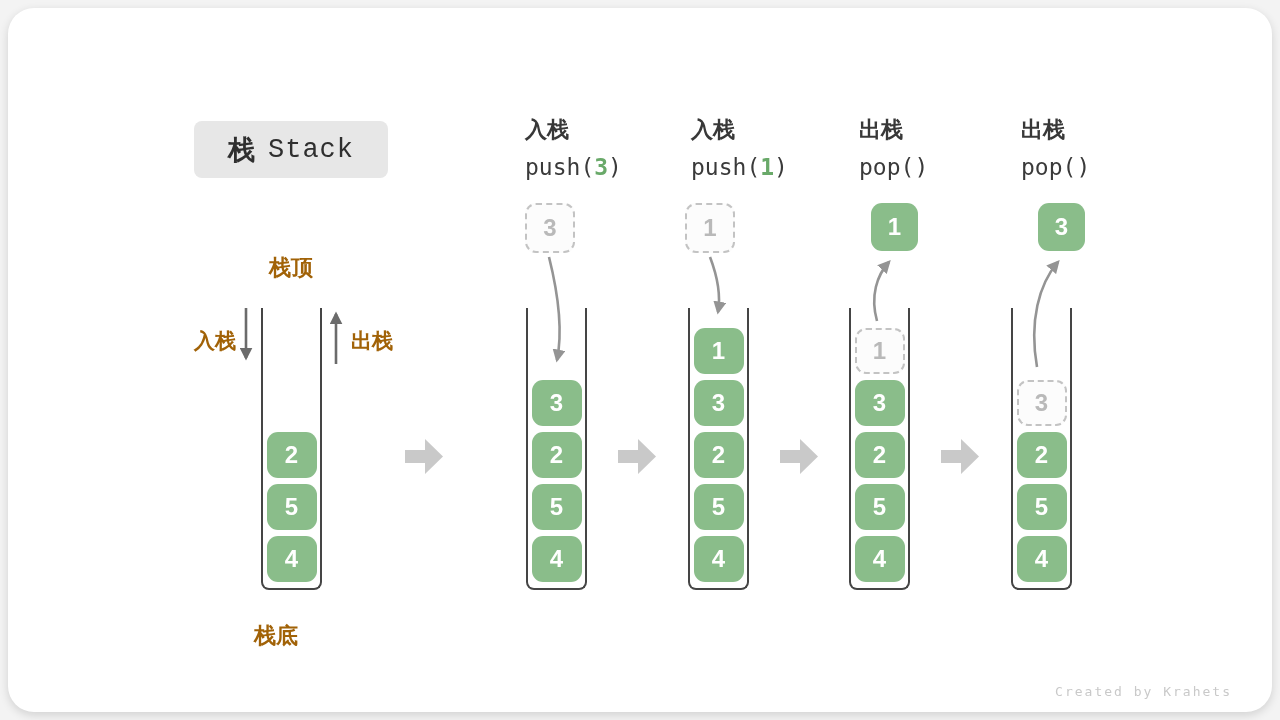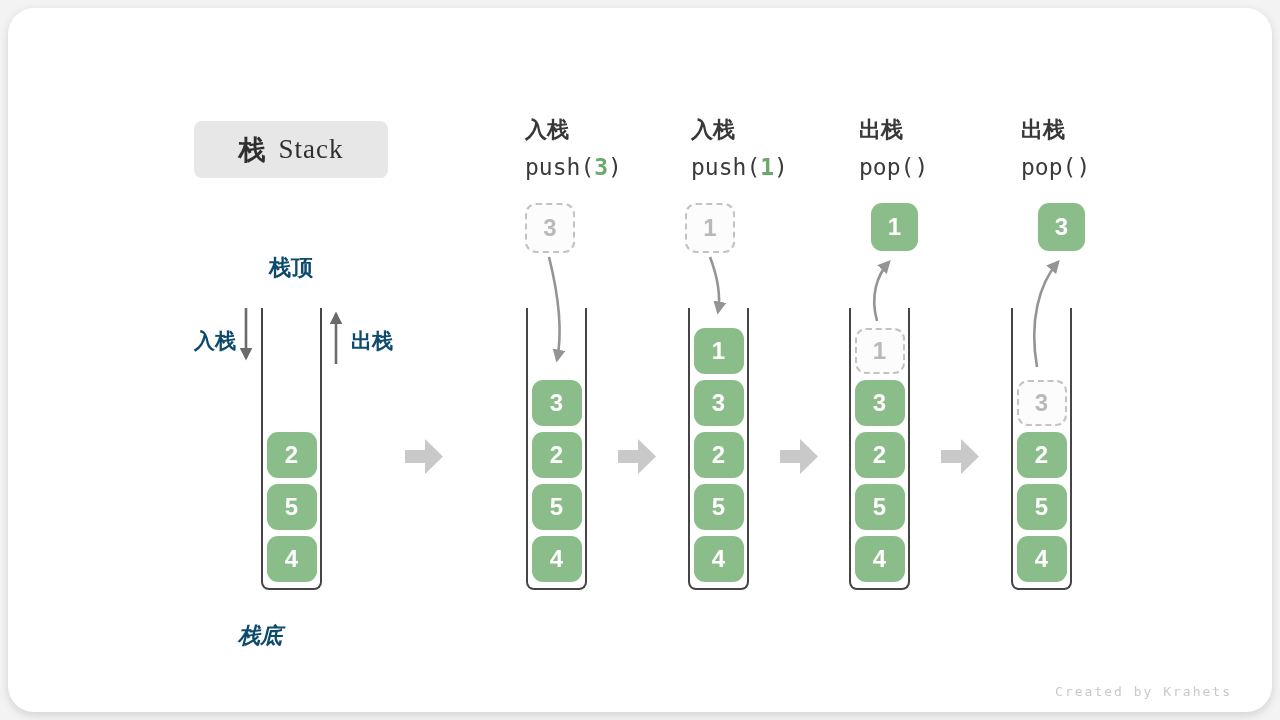--- a/index.html
+++ b/index.html
@@ -20,24 +20,24 @@
   }
   
   .title-badge {
     position: absolute; left: 186px; top: 113px;
     width: 194px; height: 57px;
     background: #e7e7e7; border-radius: 8px;
     display: flex; align-items: center; justify-content: center;
     font-size: 27px; color: #2f2f2f;
   }
   .title-badge .zh { font-weight: 700; }
-  .title-badge .en { font-family: Liberation Serif, serif; margin-left: 13px; letter-spacing: 1px; }
+  .title-badge .en { font-family: Liberation Mono, monospace; margin-left: 13px; letter-spacing: 1px; }
 
   .zh-label {
-    position: absolute; color: #0c4a6e; font-weight: 700; font-size: 22px;
+    position: absolute; color: #a16207; font-weight: 700; font-size: 22px;
     white-space: nowrap;
   }
 
   
   .op { position: absolute; top: 107px; }
   .op .op-action { font-size: 22px; font-weight: 700; color: #383838; }
   .op .op-code {
     margin-top: 9px; font-family: "DejaVu Sans Mono", monospace;
     font-size: 23px; color: #3a3a3a; white-space: nowrap;
   }
@@ -99,21 +99,21 @@
 <body>
 
 <div class="card">
 
   <div class="title-badge">
     <span class="zh">栈</span>
     <span class="en">Stack</span>
   </div>
 
   <div class="zh-label" style="left:233px; top:245px; width:100px; text-align:center;">栈顶</div>
-  <div class="zh-label" style="left:230px; top:613px; width:100px; font-style:italic;">栈底</div>
+  <div class="zh-label" style="left:218px; top:613px; width:100px; text-align:center;">栈底</div>
   <div class="zh-label" style="left:186px; top:319px; font-size:21px;">入栈</div>
   <div class="zh-label" style="left:343px; top:319px; font-size:21px;">出栈</div>
 
   <div class="op" style="left:517px;">
     <div class="op-action">入栈</div>
     <div class="op-code"><span>push(</span><span class="op-arg">3</span><span>)</span></div>
   </div>
 
   <div class="op" style="left:683px;">
     <div class="op-action">入栈</div>

